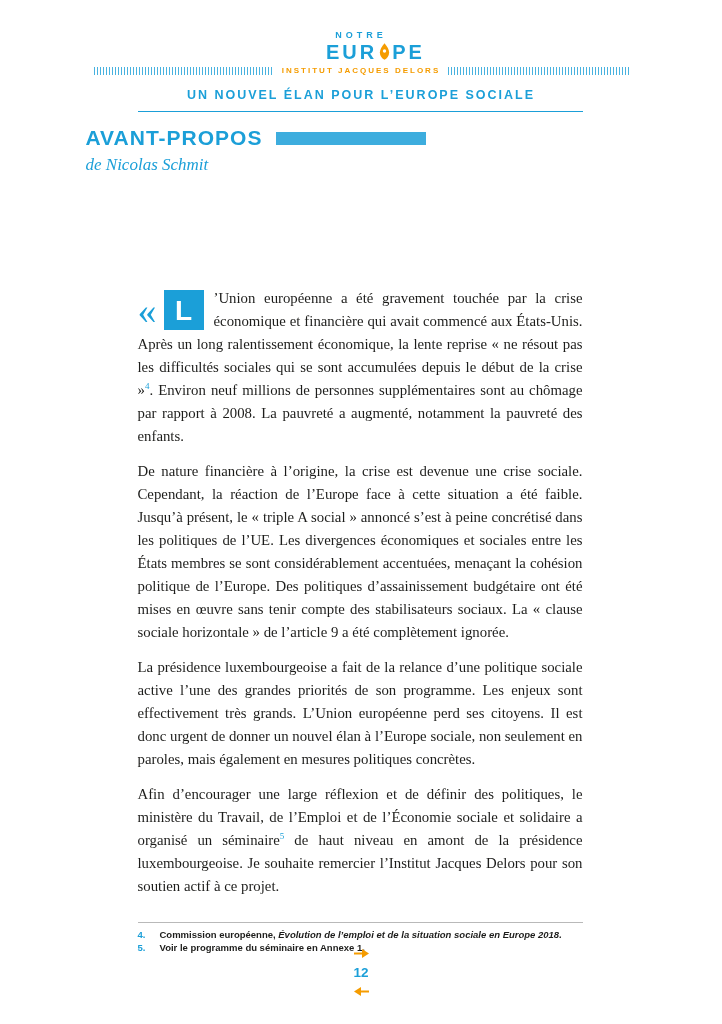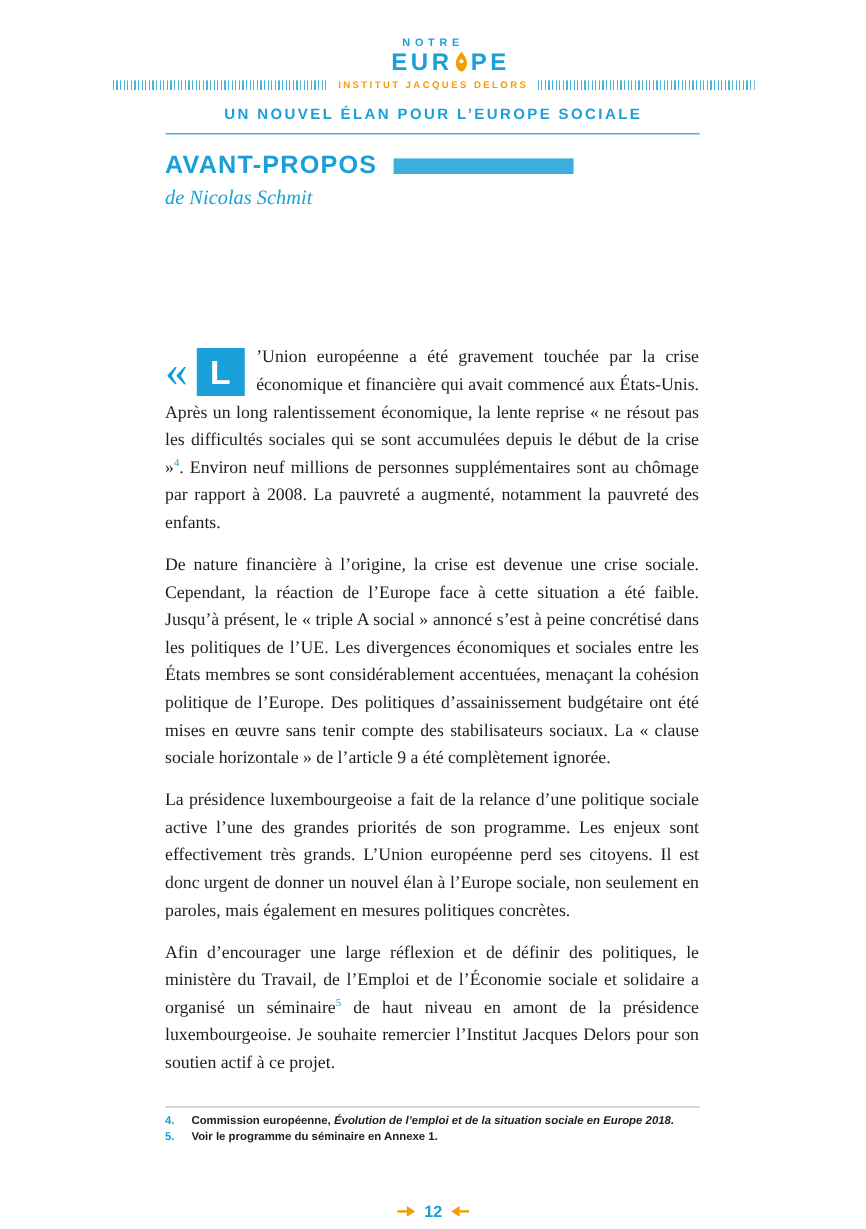--- a/index.html
+++ b/index.html
@@ -49,21 +49,21 @@
   
   .citation {
     margin: 20px 112px 0 0; text-align: right;
     font-size: 11px; line-height: 15.5px; letter-spacing: .3px;
     font-weight: bold; color: var(--light-blue, #7fc9e6);
   }
   .cit-link { color: inherit; text-decoration: underline; cursor: pointer; }
   .italic { font-style: italic; }
 
   
-  .heading { margin: 14px 112px 0 110px; }
+  .heading { margin: 14px 112px 0 58px; }
   .heading-row { display: flex; align-items: center; gap: 14px; }
   .heading-row h1 {
     margin: 0; font-size: 21px; letter-spacing: 1px;
     color: var(--brand-blue, #1b9fd8); font-weight: bold;
   }
   .highlight-box { width: 150px; height: 13px; background: var(--brand-blue, #1b9fd8); opacity: .85; }
   .subtitle {
     margin-top: 5px; font-family: "Liberation Serif", serif;
     font-style: italic; font-size: 17px; color: var(--brand-blue, #1b9fd8);
   }
@@ -92,22 +92,22 @@
   .footnotes {
     position: absolute; left: 110px; right: 112px; top: 922px;
     border-top: 1px solid #b9b9b9; padding-top: 5px; background: #fff;
   }
   .fn-row { display: flex; font-size: 9.5px; line-height: 13px; font-weight: bold; }
   .fn-num { color: var(--brand-blue, #1b9fd8); width: 22px; flex: none; }
   .fn-text { color: #1d1d1b; }
 
   
   .pagefoot {
-    position: absolute; left: 0; right: 0; bottom: 7px;
-    display: flex; align-items: center; justify-content: center; gap: 7px;
+    position: absolute; left: 0; right: 0; bottom: 28px;
+    display: flex; align-items: center; justify-content: center; gap: 7px; flex-direction: column;
   }
   .pagenum { color: var(--brand-blue, #1b9fd8); font-weight: bold; font-size: 13.5px; }
   .arrow { display: inline-flex; }
   .flip { transform: scaleX(-1); }
 </style>
 </head>
 <body>
 
 <div class="page">
 

